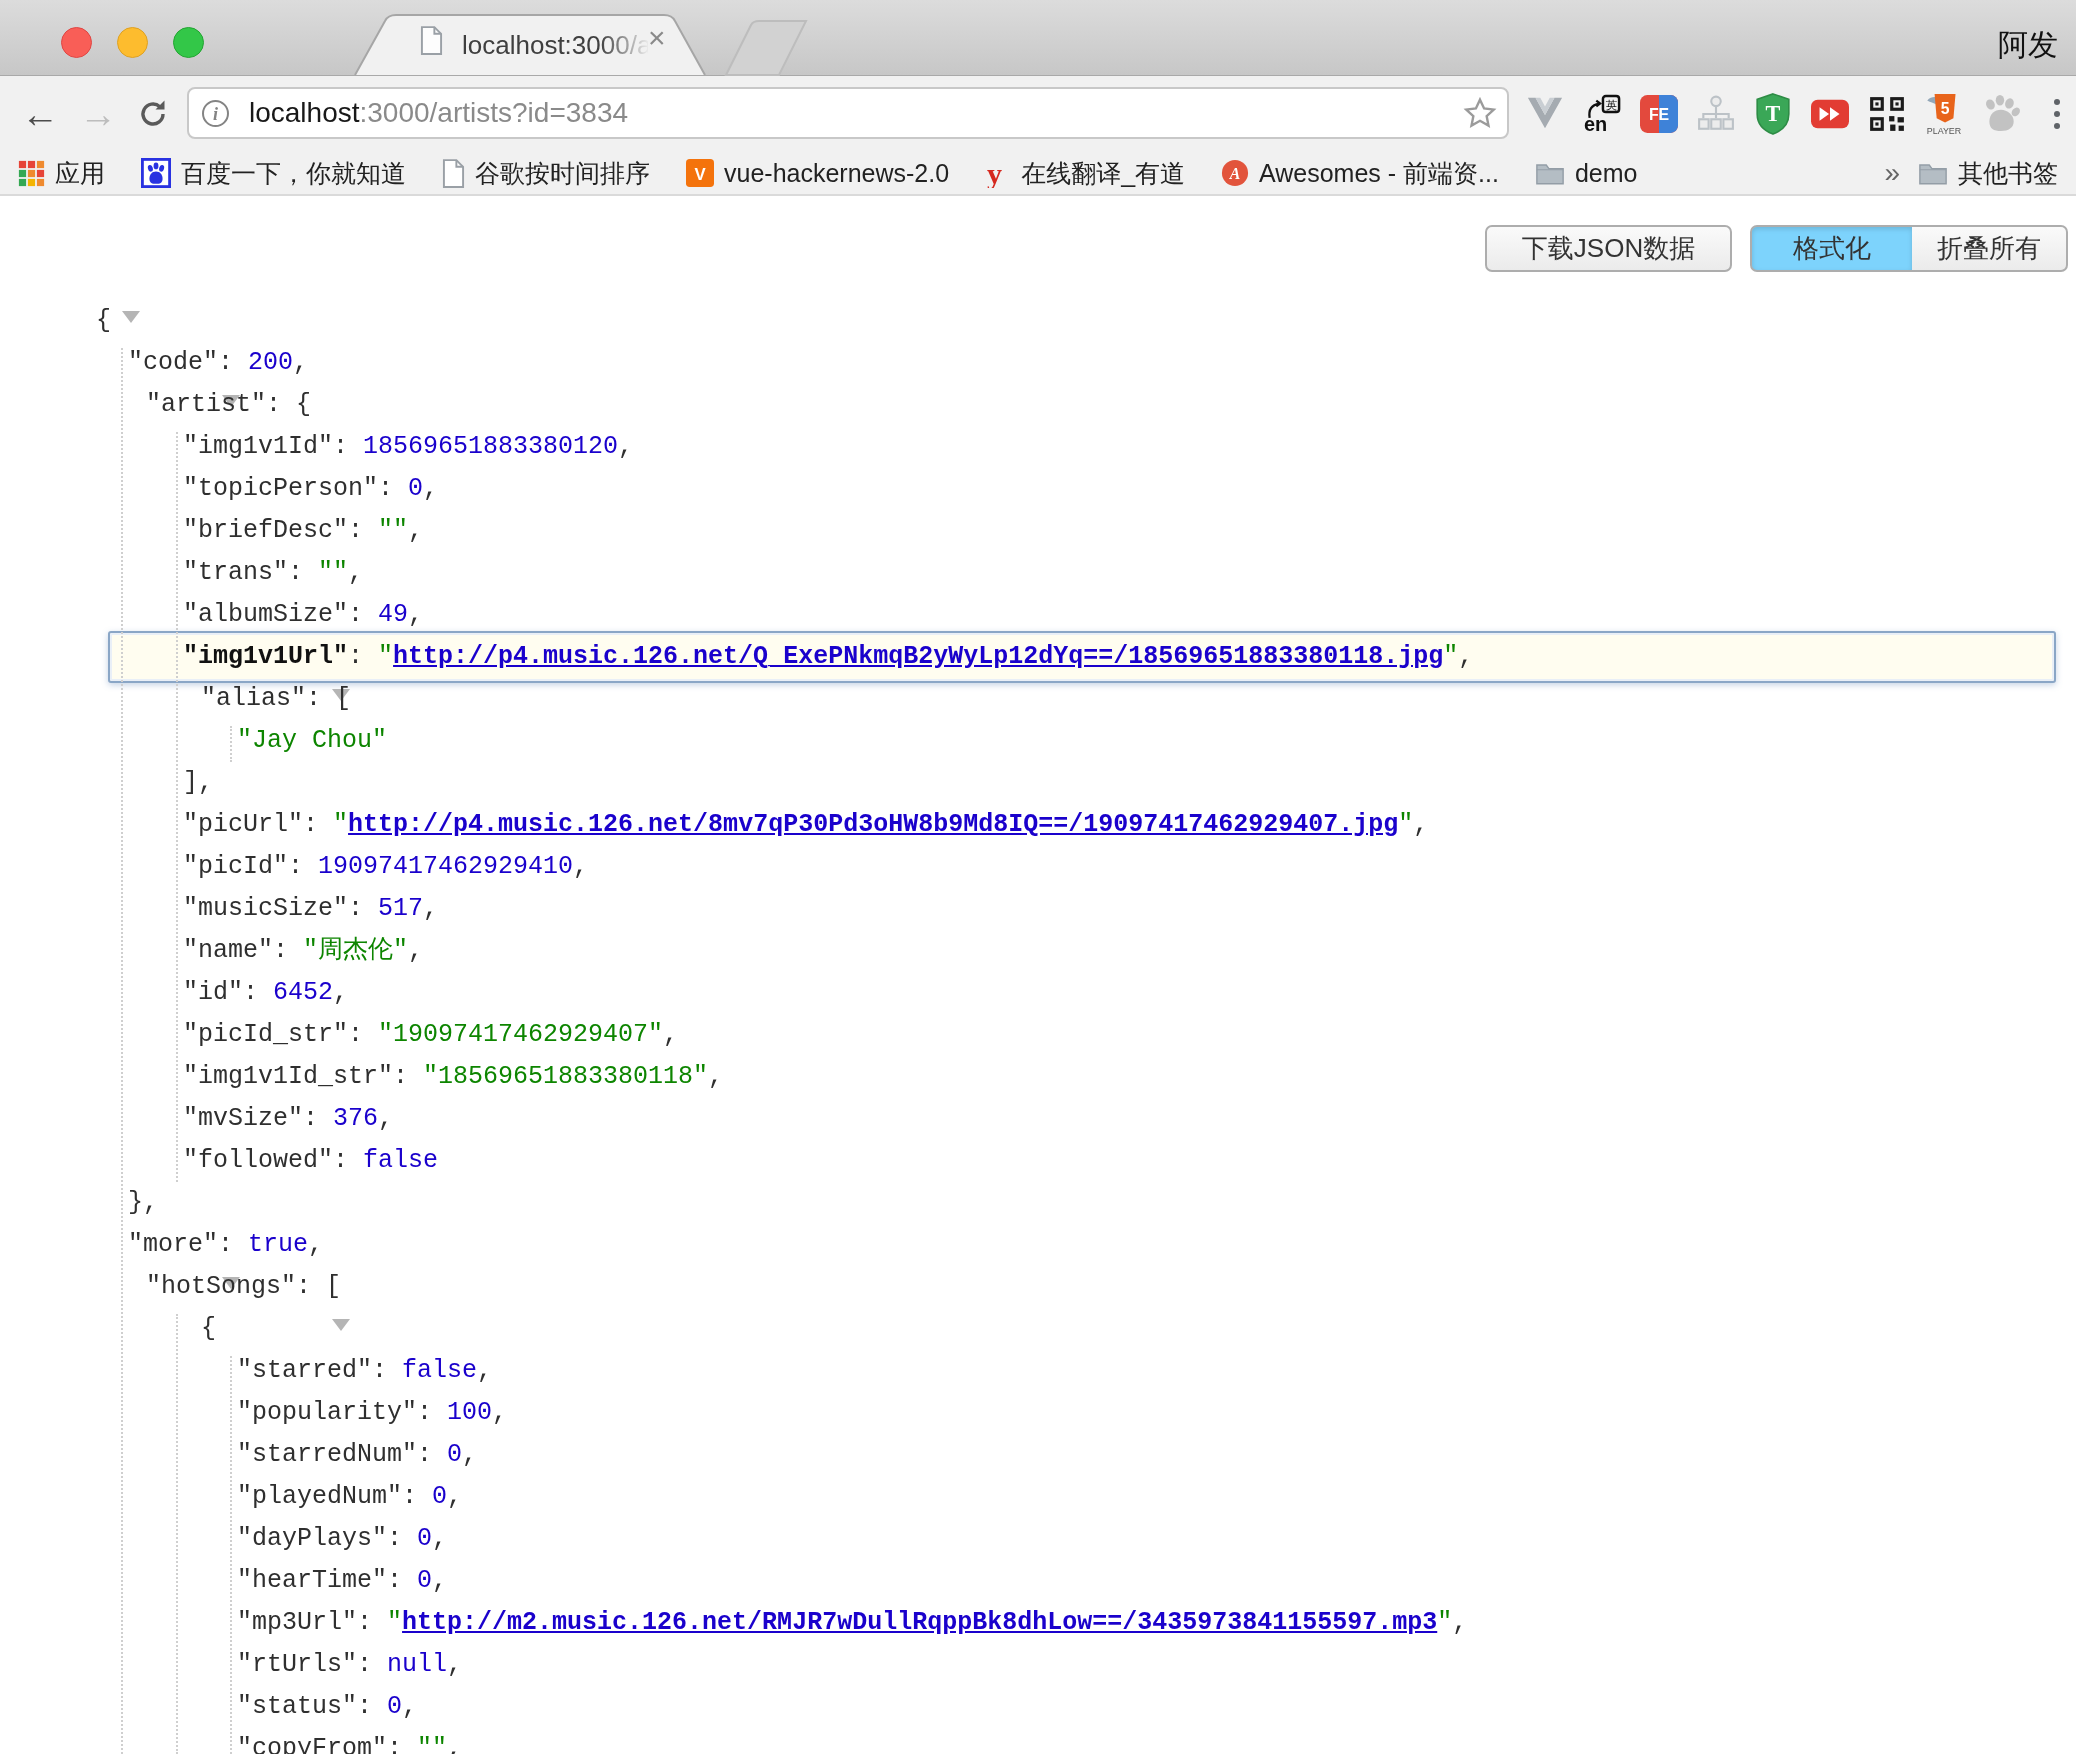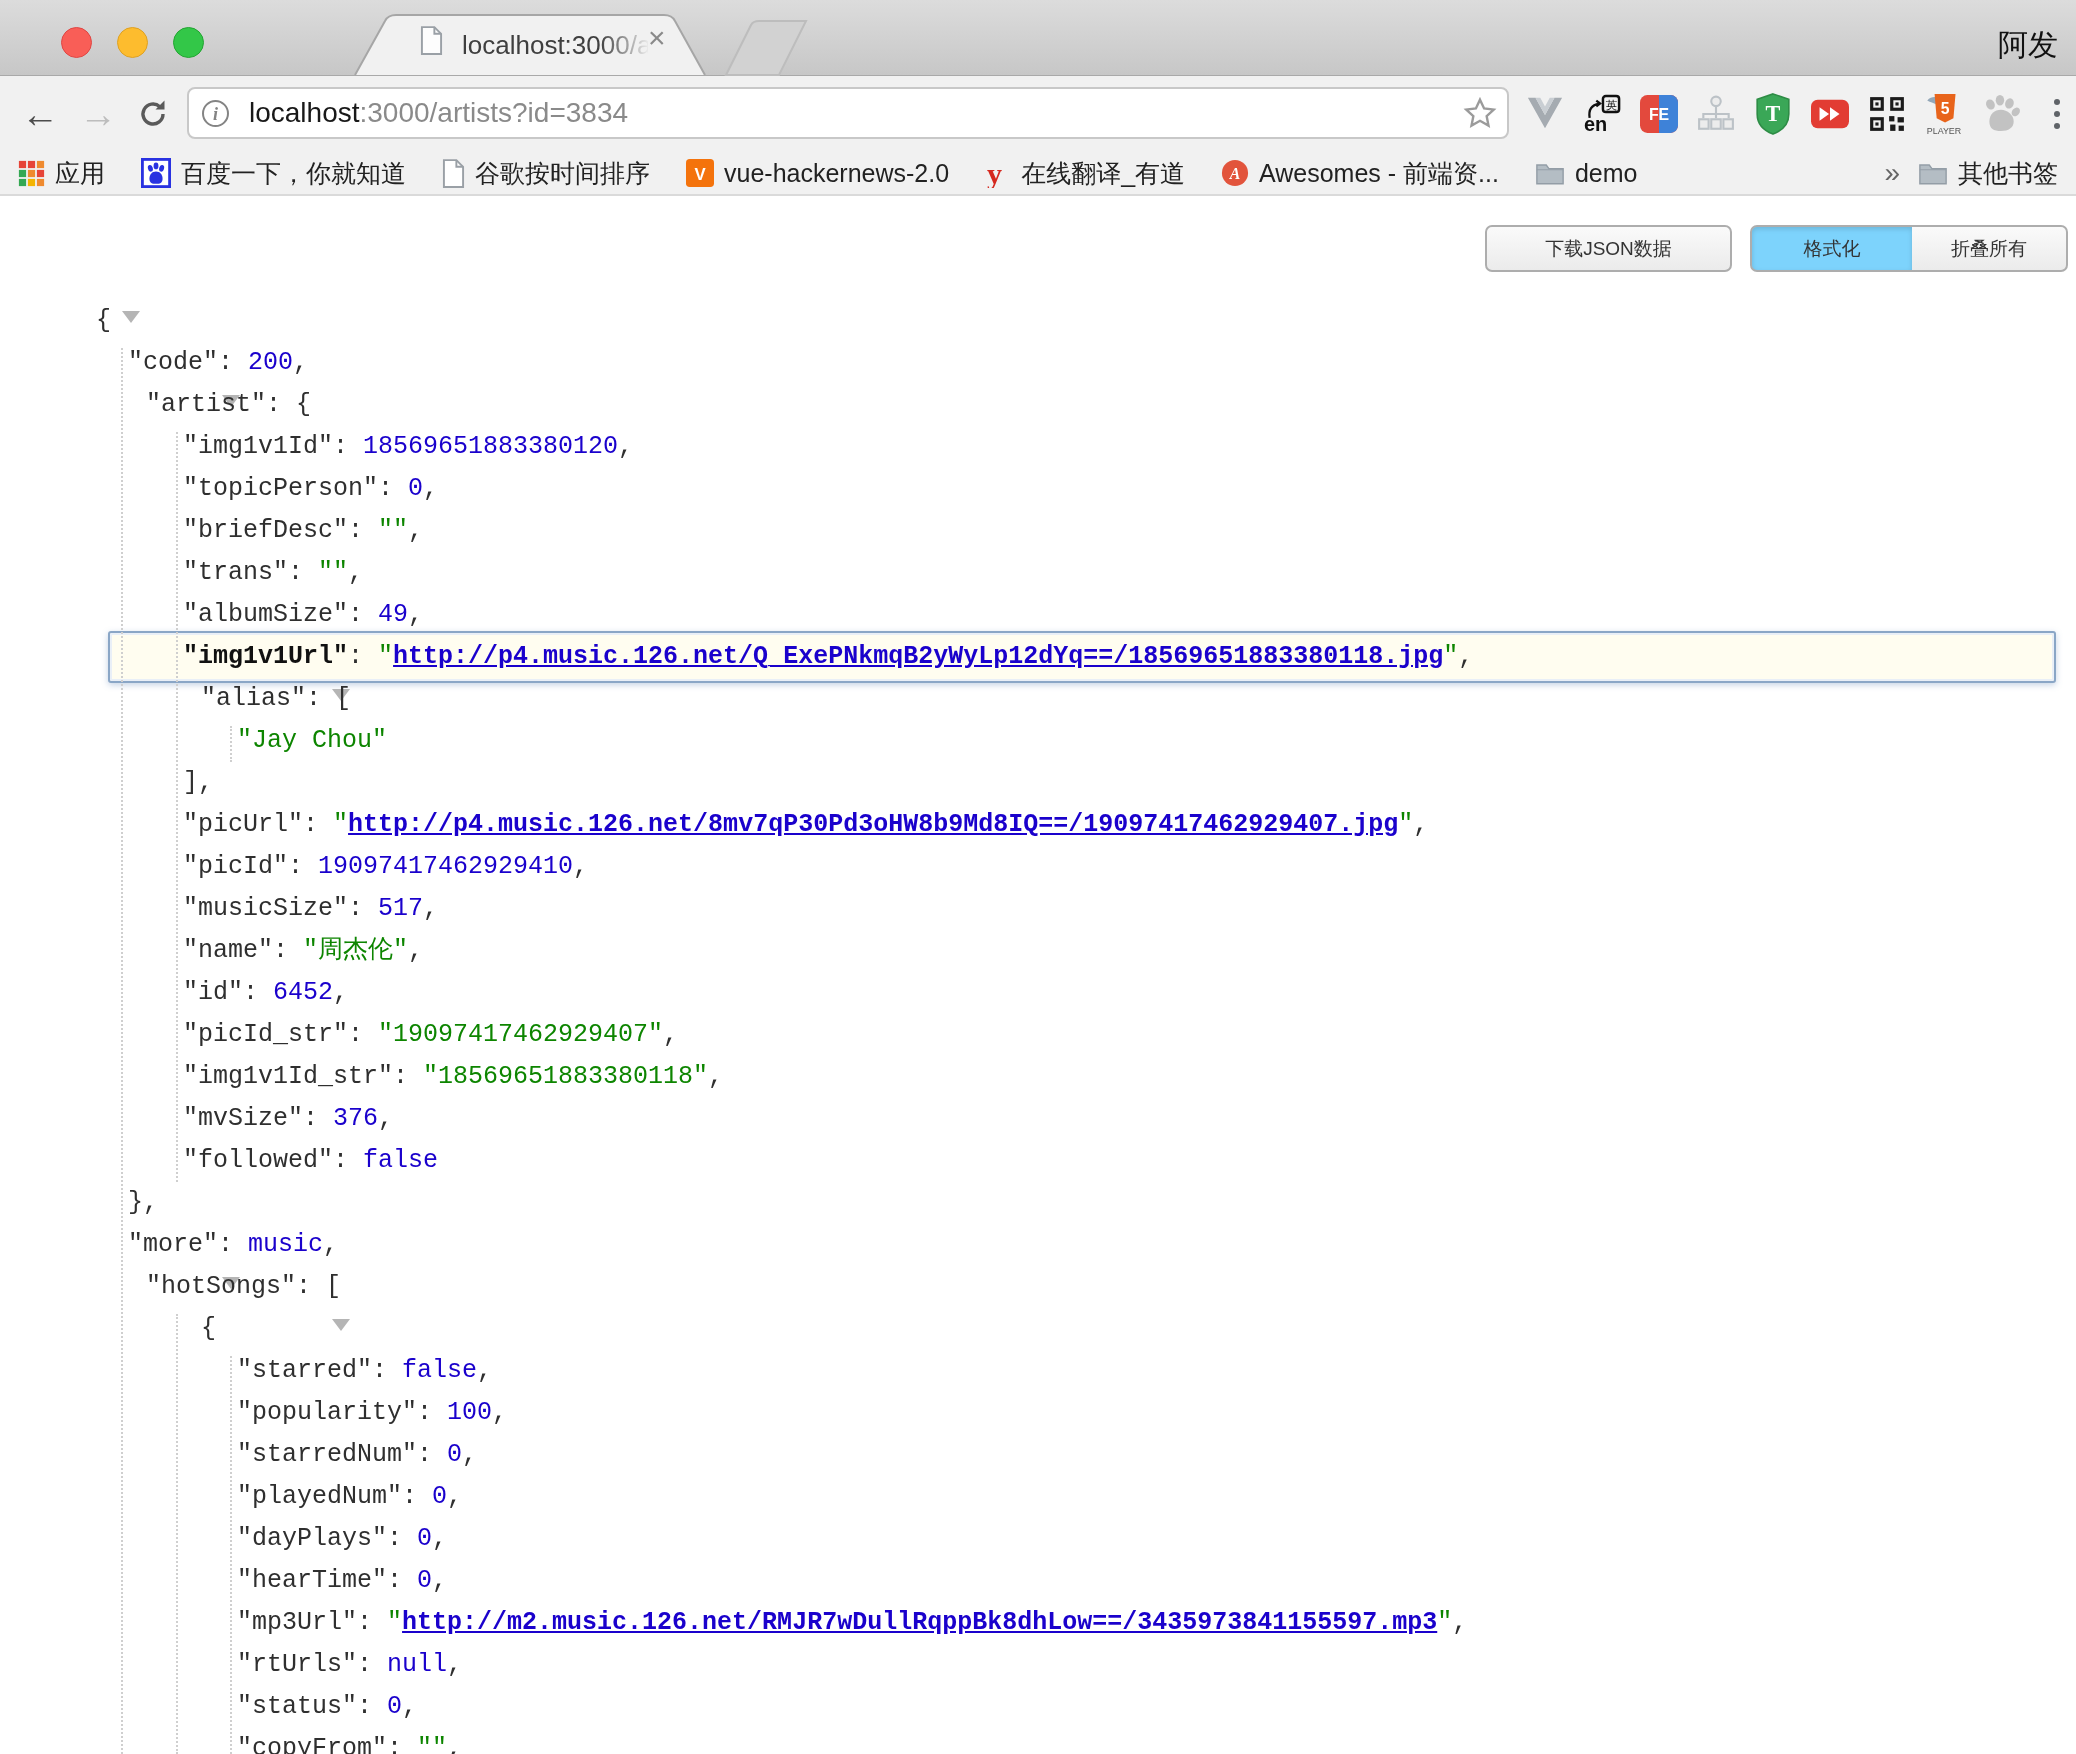--- a/index.html
+++ b/index.html
@@ -45,21 +45,21 @@
   
   #bookmarks{position:absolute;left:0;top:152px;width:2076px;height:44px;background:#f1f1f1;
              border-bottom:2px solid #dadada;box-sizing:border-box;display:flex;align-items:center;padding:0 18px;gap:36px;}
   .bm{display:flex;align-items:center;gap:10px;font-size:25px;color:#222;white-space:nowrap;}
   .bm svg{flex:none;}
   #bm-right{margin-left:auto;display:flex;align-items:center;gap:18px;}
   #bm-overflow{font-size:28px;color:#666;}
 
   
   .btn{position:absolute;height:47px;border:2px solid #adadad;border-radius:7px;
-       background:linear-gradient(#fafafa,#ebebeb);font-size:19px;line-height:43px;color:#333;
+       background:linear-gradient(#fafafa,#ebebeb);font-size:26px;line-height:43px;color:#333;
        text-align:center;box-sizing:border-box;}
   #btn-download{left:1485px;top:225px;width:247px;}
   #btn-format{left:1750px;top:225px;width:164px;border-radius:7px 0 0 7px;
               background:#7dd3fc;box-shadow:inset 0 2px 5px rgba(0,0,0,.14);}
   #btn-collapse{left:1912px;top:225px;width:156px;border-radius:0 7px 7px 0;border-left:none;}
 
   
   #json-body{position:absolute;left:0;top:300px;width:2076px;}
   .json-row{position:relative;height:42px;line-height:42px;white-space:pre;
             font-family:"Liberation Mono","DejaVu Sans Mono",monospace;font-size:25px;color:#2f2f2f;}
@@ -298,21 +298,21 @@
       <div class="json-row" style="padding-left: 183px;"><span class="t-k">"picUrl"</span><span class="t-p">: </span><span class="t-q">"</span><span class="t-l">http://p4.music.126.net/8mv7qP30Pd3oHW8b9Md8IQ==/19097417462929407.jpg</span><span class="t-q">"</span><span class="t-p">,</span></div>
       <div class="json-row" style="padding-left: 183px;"><span class="t-k">"picId"</span><span class="t-p">: </span><span class="t-n">19097417462929410</span><span class="t-p">,</span></div>
       <div class="json-row" style="padding-left: 183px;"><span class="t-k">"musicSize"</span><span class="t-p">: </span><span class="t-n">517</span><span class="t-p">,</span></div>
       <div class="json-row" style="padding-left: 183px;"><span class="t-k">"name"</span><span class="t-p">: </span><span class="t-s">"周杰伦"</span><span class="t-p">,</span></div>
       <div class="json-row" style="padding-left: 183px;"><span class="t-k">"id"</span><span class="t-p">: </span><span class="t-n">6452</span><span class="t-p">,</span></div>
       <div class="json-row" style="padding-left: 183px;"><span class="t-k">"picId_str"</span><span class="t-p">: </span><span class="t-s">"19097417462929407"</span><span class="t-p">,</span></div>
       <div class="json-row" style="padding-left: 183px;"><span class="t-k">"img1v1Id_str"</span><span class="t-p">: </span><span class="t-s">"18569651883380118"</span><span class="t-p">,</span></div>
       <div class="json-row" style="padding-left: 183px;"><span class="t-k">"mvSize"</span><span class="t-p">: </span><span class="t-n">376</span><span class="t-p">,</span></div>
       <div class="json-row" style="padding-left: 183px;"><span class="t-k">"followed"</span><span class="t-p">: </span><span class="t-b">false</span></div>
       <div class="json-row" style="padding-left: 128px;"><span class="t-p">},</span></div>
-      <div class="json-row" style="padding-left: 128px;"><span class="t-k">"more"</span><span class="t-p">: </span><span class="t-b">music</span><span class="t-p">,</span></div>
+      <div class="json-row" style="padding-left: 128px;"><span class="t-k">"more"</span><span class="t-p">: </span><span class="t-b">true</span><span class="t-p">,</span></div>
       <div class="json-row" style="padding-left: 128px;"><span class="tri" style="left: 94px;"></span><span class="t-k">"hotSongs"</span><span class="t-p">: [</span></div>
       <div class="json-row" style="padding-left: 183px;"><span class="tri" style="left: 149px;"></span><span class="t-p">{</span></div>
       <div class="json-row" style="padding-left: 237px;"><span class="t-k">"starred"</span><span class="t-p">: </span><span class="t-b">false</span><span class="t-p">,</span></div>
       <div class="json-row" style="padding-left: 237px;"><span class="t-k">"popularity"</span><span class="t-p">: </span><span class="t-n">100</span><span class="t-p">,</span></div>
       <div class="json-row" style="padding-left: 237px;"><span class="t-k">"starredNum"</span><span class="t-p">: </span><span class="t-n">0</span><span class="t-p">,</span></div>
       <div class="json-row" style="padding-left: 237px;"><span class="t-k">"playedNum"</span><span class="t-p">: </span><span class="t-n">0</span><span class="t-p">,</span></div>
       <div class="json-row" style="padding-left: 237px;"><span class="t-k">"dayPlays"</span><span class="t-p">: </span><span class="t-n">0</span><span class="t-p">,</span></div>
       <div class="json-row" style="padding-left: 237px;"><span class="t-k">"hearTime"</span><span class="t-p">: </span><span class="t-n">0</span><span class="t-p">,</span></div>
       <div class="json-row" style="padding-left: 237px;"><span class="t-k">"mp3Url"</span><span class="t-p">: </span><span class="t-q">"</span><span class="t-l">http://m2.music.126.net/RMJR7wDullRqppBk8dhLow==/3435973841155597.mp3</span><span class="t-q">"</span><span class="t-p">,</span></div>
       <div class="json-row" style="padding-left: 237px;"><span class="t-k">"rtUrls"</span><span class="t-p">: </span><span class="t-b">null</span><span class="t-p">,</span></div>

